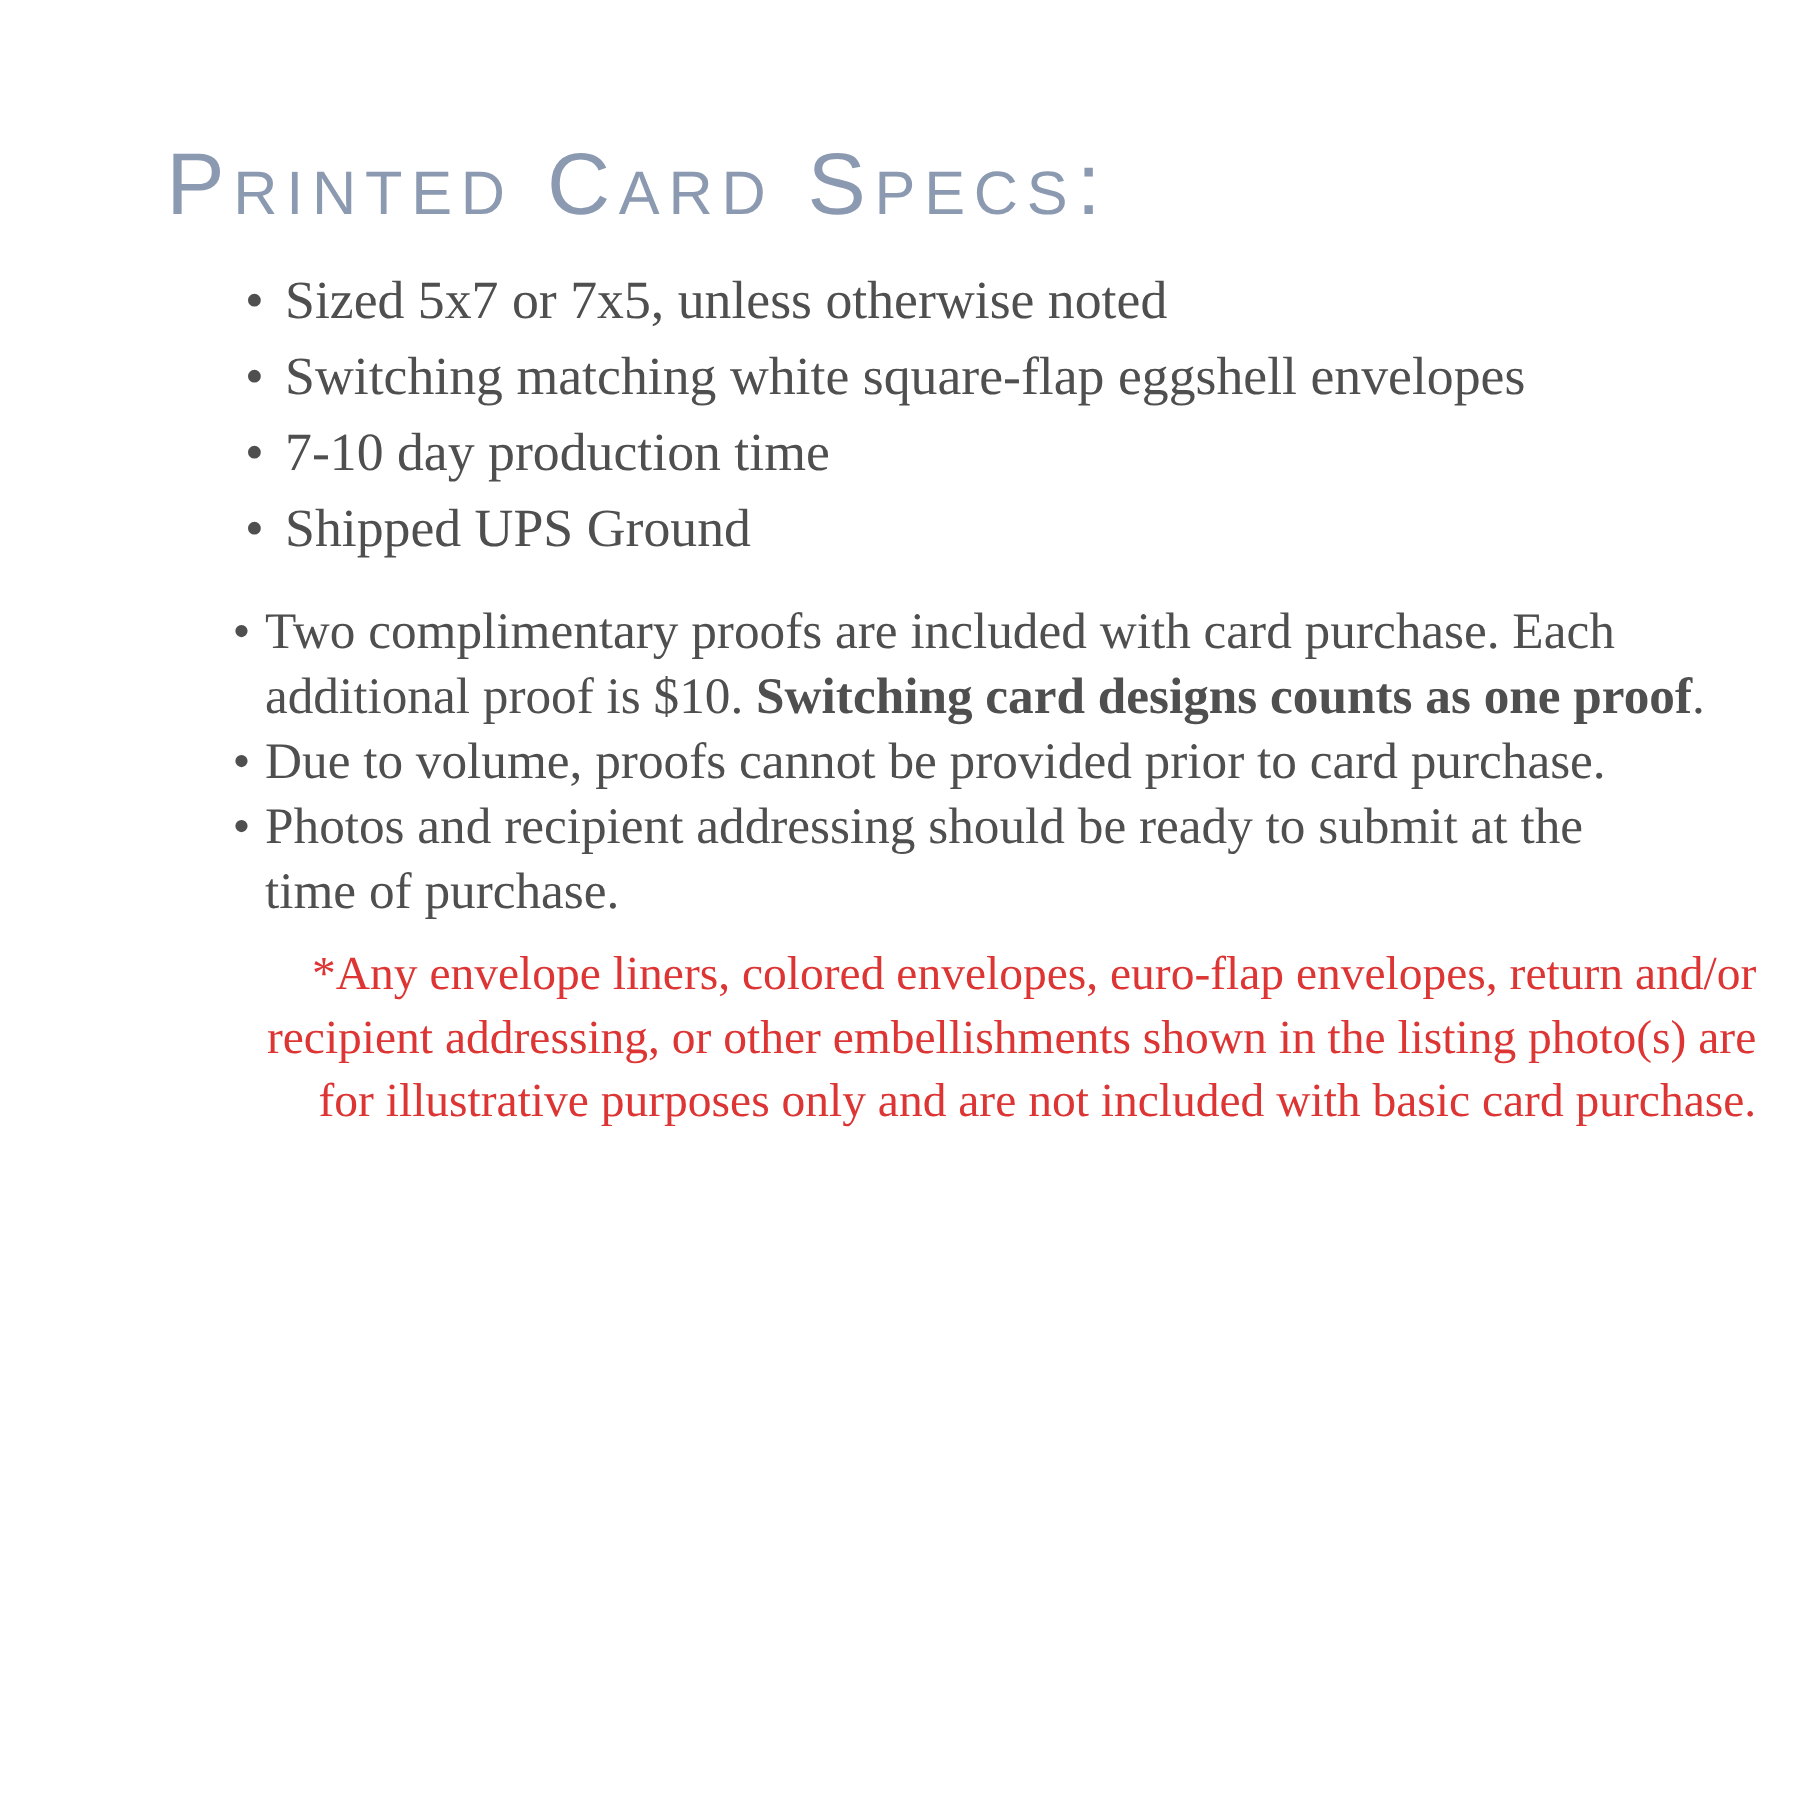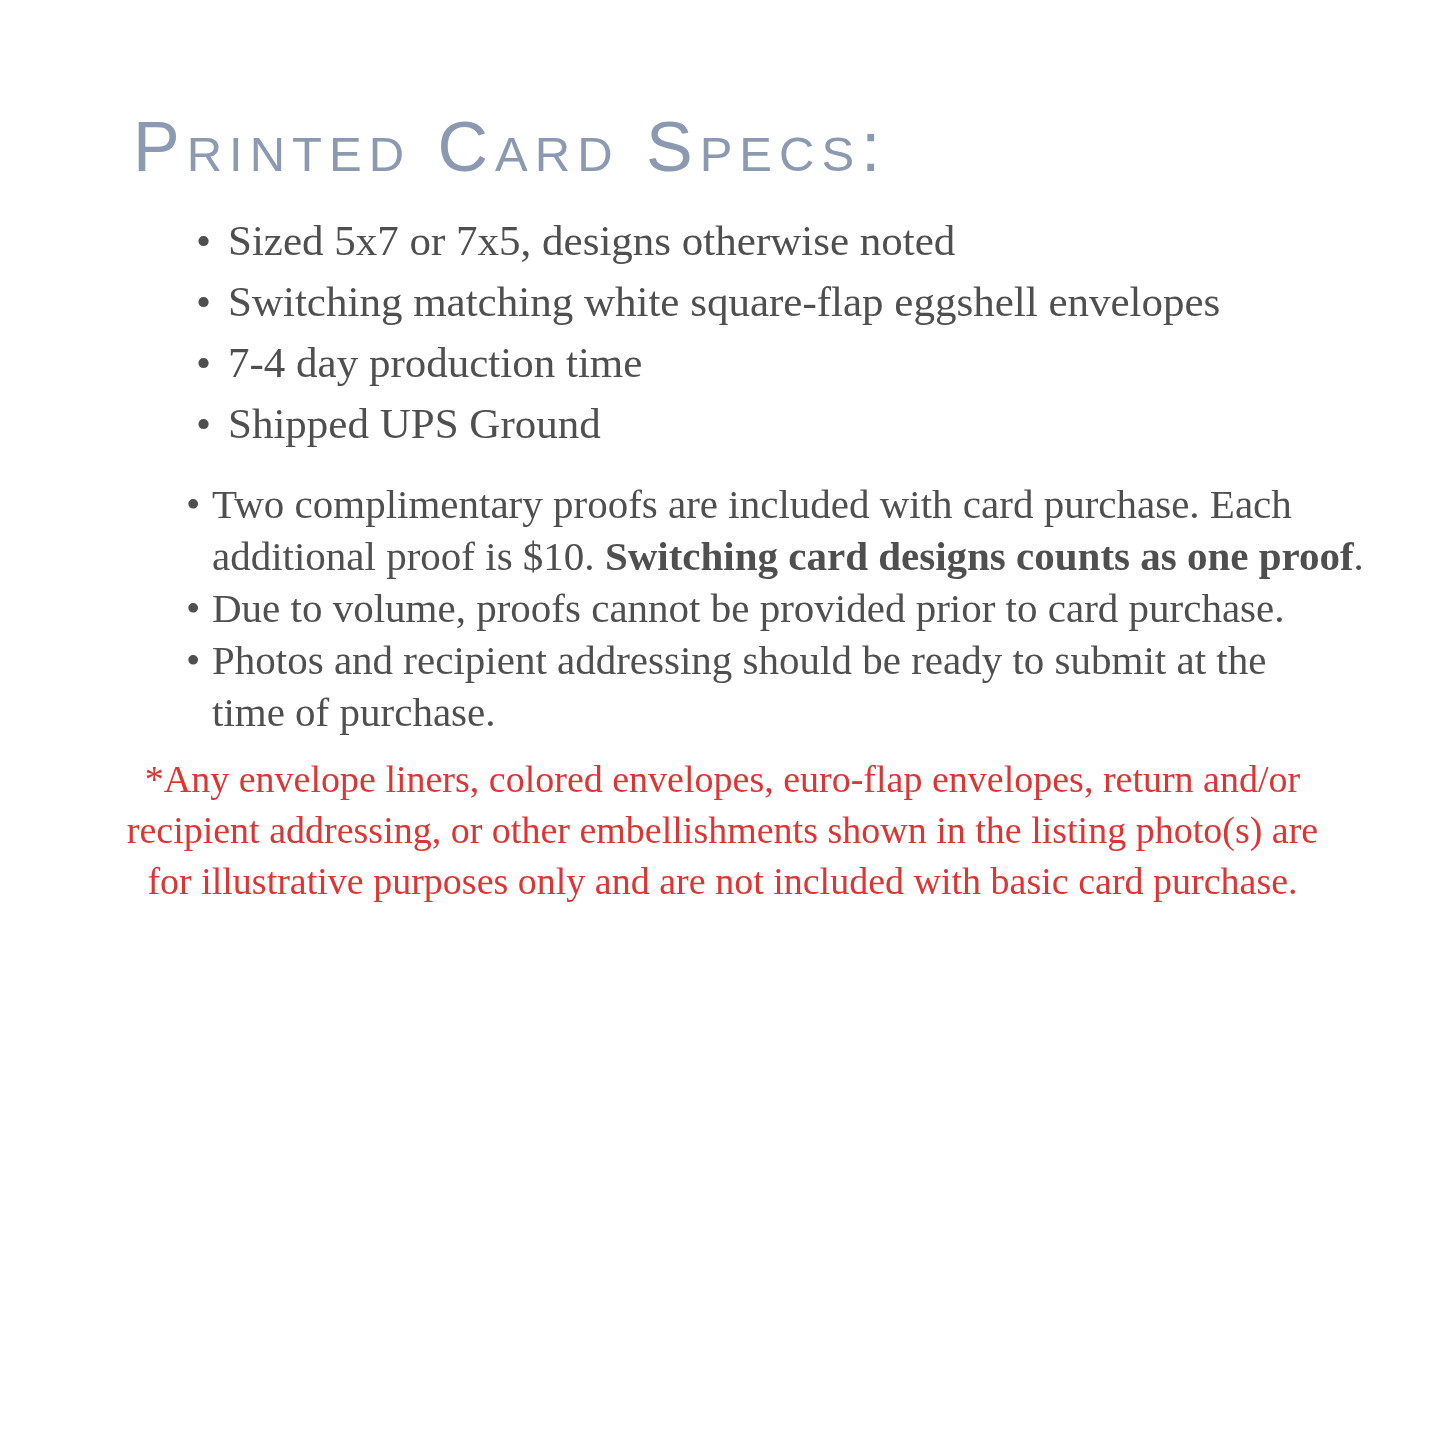--- a/index.html
+++ b/index.html
@@ -57,38 +57,38 @@
   ul.policies > li { position: relative; padding-left: 26px; }
   ul.bullets > li::before {
     content: "\2022";
     position: absolute;
     left: 0;
     top: 0;
   }
   .bold { font-weight: bold; }
   .disclaimer {
     margin: 16px 40px 0 40px;
-    text-align: center;
+    text-align: right;
     font-size: 38px;
     line-height: 51px;
     color: var(--red);
     white-space: pre-line;
   }
 </style>
 </head>
 <body>
 
 <div class="page">
 
   <h1 class="heading h1">Printed Card Specs:</h1>
 
   <ul class="bullets specs">
-      <li><span>Sized 5x7 or 7x5, designs otherwise noted</span></li>
+      <li><span>Sized 5x7 or 7x5, unless otherwise noted</span></li>
       <li><span>Switching matching white square-flap eggshell envelopes</span></li>
-      <li><span>7-4 day production time</span></li>
+      <li><span>7-10 day production time</span></li>
       <li><span>Shipped UPS Ground</span></li>
     </ul>
 
 
   <ul class="bullets policies"><li><span>Two complimentary proofs are included with card purchase. Each
 additional proof is $10. </span><span class="bold">Switching card designs counts as one proof</span><span>.</span></li><li><span>Due to volume, proofs cannot be provided prior to card purchase.</span></li><li><span>Photos and recipient addressing should be ready to submit at the
 time of purchase.</span></li></ul>
 
   <p class="disclaimer">*Any envelope liners, colored envelopes, euro-flap envelopes, return and/or
 recipient addressing, or other embellishments shown in the listing photo(s) are

